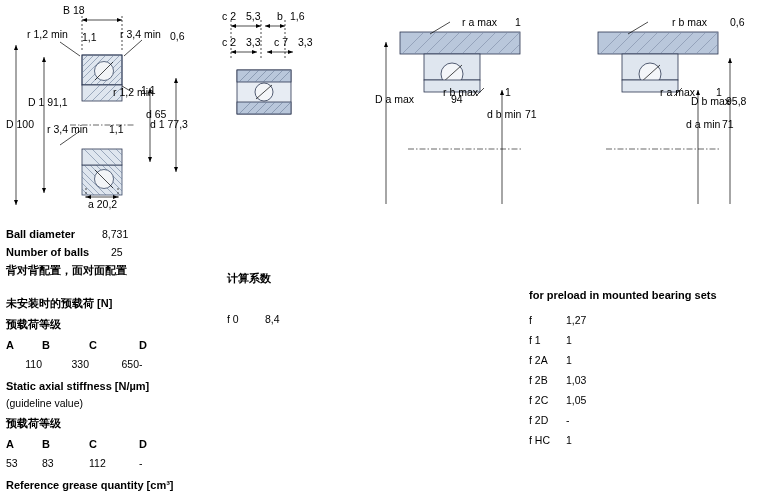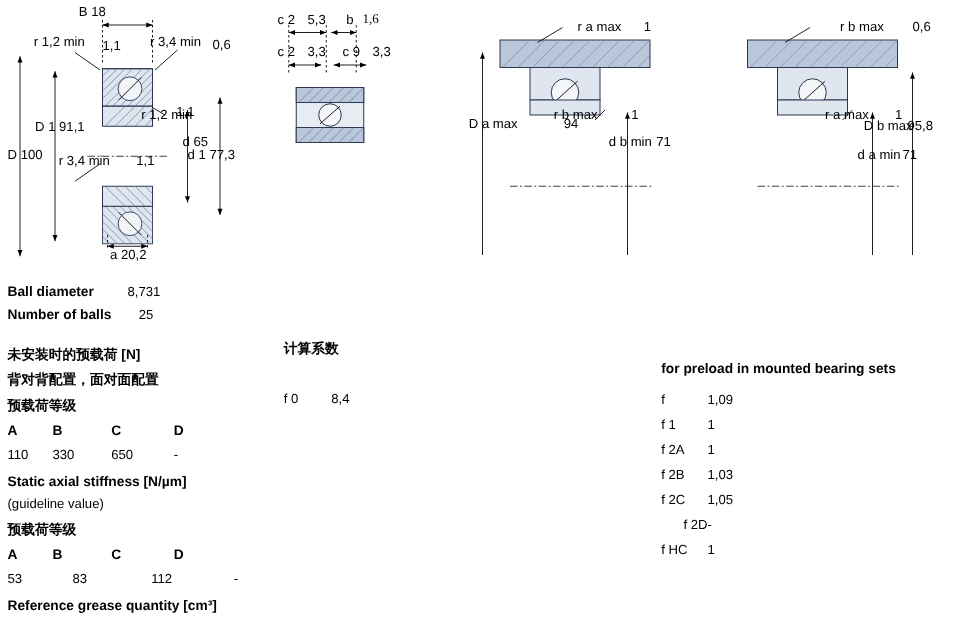--- a/index.html
+++ b/index.html
@@ -170,24 +170,24 @@
       <line x1="56" y1="114" x2="68" y2="102"></line>
         <line x1="64" y1="114" x2="76" y2="102"></line>
     </g>
     <circle cx="49" cy="92" r="9" fill="#f4f6f9" stroke="#2b3650" stroke-width="0.8"></circle>
     <line x1="41" y1="99" x2="57" y2="85" class="thin"></line>
   </svg>
 </div>
 <div class="abs lbl" style="left:222px;top:10px;"><span>c 2</span></div>
 <div class="abs lbl" style="left:246px;top:10px;">5,3</div>
 <div class="abs lbl" style="left:277px;top:10px;">b</div>
-<div class="abs lbl" style="left:290px;top:10px;font-family:Liberation Serif, serif;">1,6</div>
+<div class="abs lbl" style="left:290px;top:10px;">1,6</div>
 <div class="abs lbl" style="left:222px;top:36px;">c 2</div>
 <div class="abs lbl" style="left:246px;top:36px;">3,3</div>
-<div class="abs lbl" style="left:274px;top:36px;">c 9</div>
+<div class="abs lbl" style="left:274px;top:36px;">c 7</div>
 <div class="abs lbl" style="left:298px;top:36px;">3,3</div>
 
 <div class="abs" style="left:372px;top:14px;width:185px;height:190px;">
   <svg width="185" height="190" viewBox="0 0 185 190">
 
     <rect x="28" y="18" width="120" height="22" fill="#b9c7db" stroke="#2b3650" stroke-width="0.8"></rect>
     <g stroke="#7c8ca6" stroke-width="0.6">
       <line x1="30" y1="40" x2="52" y2="18"></line>
         <line x1="42" y1="40" x2="64" y2="18"></line>
       <line x1="54" y1="40" x2="76" y2="18"></line>
@@ -312,45 +312,45 @@
 
 <div class="abs" style="left:6px;top:228px;width:215px;">
   <div style="display:flex;">
     <div class="lbl-b" style="width:96px;">Ball diameter</div>
     <div class="lbl">8,731</div>
   </div>
   <div style="display:flex;margin-top:6px;">
     <div class="lbl-b" style="width:105px;">Number of balls</div>
     <div class="lbl">25</div>
   </div>
+  <div class="lbl-b" style="margin-top:5px;">背对背配置，面对面配置</div>
   <div class="lbl-b" style="margin-top:18px;">未安装时的预载荷 [N]</div>
-  <div class="lbl-b" style="margin-top:5px;">背对背配置，面对面配置</div>
   <div class="lbl-b" style="margin-top:6px;">预载荷等级</div>
   <div style="display:flex;margin-top:7px;">
     <div class="lbl-b" style="width:36px;">A</div>
     <div class="lbl-b" style="width:47px;">B</div>
     <div class="lbl-b" style="width:50px;">C</div>
     <div class="lbl-b">D</div>
   </div>
-  <div style="display:flex;margin-top:7px;">
+  <div style="display:flex;margin-top:7px;text-align:right;">
     <div class="lbl" style="width:36px;">110</div>
     <div class="lbl" style="width:47px;">330</div>
     <div class="lbl" style="width:50px;">650</div>
     <div class="lbl">-</div>
   </div>
   <div class="lbl-b" style="margin-top:10px;">Static axial stiffness [N/µm]</div>
   <div class="lbl" style="margin-top:5px;">(guideline value)</div>
   <div class="lbl-b" style="margin-top:7px;">预载荷等级</div>
   <div style="display:flex;margin-top:7px;">
     <div class="lbl-b" style="width:36px;">A</div>
     <div class="lbl-b" style="width:47px;">B</div>
     <div class="lbl-b" style="width:50px;">C</div>
     <div class="lbl-b">D</div>
   </div>
-  <div style="display:flex;margin-top:7px;gap:16px;">
+  <div style="display:flex;margin-top:7px;">
     <div class="lbl" style="width:36px;">53</div>
     <div class="lbl" style="width:47px;">83</div>
     <div class="lbl" style="width:50px;">112</div>
     <div class="lbl">-</div>
   </div>
   <div class="lbl-b" style="margin-top:10px;">Reference grease quantity [cm³]</div>
 
 </div>
 
 <div class="abs" style="left:227px;top:271px;width:250px;">
@@ -358,39 +358,39 @@
   <div style="display:flex;margin-top:27px;">
     <div class="lbl" style="width:38px;">f 0</div>
     <div class="lbl">8,4</div>
   </div>
 </div>
 
 <div class="abs" style="left:529px;top:289px;width:235px;">
   <div class="lbl-b">for preload in mounted bearing sets</div>
   <div style="display:flex;margin-top:13px;">
     <div class="lbl" style="width:37px;">f</div>
-    <div class="lbl">1,09</div>
+    <div class="lbl">1,27</div>
   </div>
   <div style="display:flex;margin-top:8px;">
     <div class="lbl" style="width:37px;">f 1</div>
     <div class="lbl">1</div>
   </div>
   <div style="display:flex;margin-top:8px;">
     <div class="lbl" style="width:37px;">f 2A</div>
     <div class="lbl">1</div>
   </div>
   <div style="display:flex;margin-top:8px;">
     <div class="lbl" style="width:37px;">f 2B</div>
     <div class="lbl">1,03</div>
   </div>
   <div style="display:flex;margin-top:8px;">
     <div class="lbl" style="width:37px;">f 2C</div>
     <div class="lbl">1,05</div>
   </div>
-  <div style="display:flex;margin-top:8px;text-align:right;">
+  <div style="display:flex;margin-top:8px;">
     <div class="lbl" style="width:37px;">f 2D</div>
     <div class="lbl">-</div>
   </div>
   <div style="display:flex;margin-top:8px;">
     <div class="lbl" style="width:37px;">f HC</div>
     <div class="lbl">1</div>
   </div>
 </div>
 
 </body></html>

